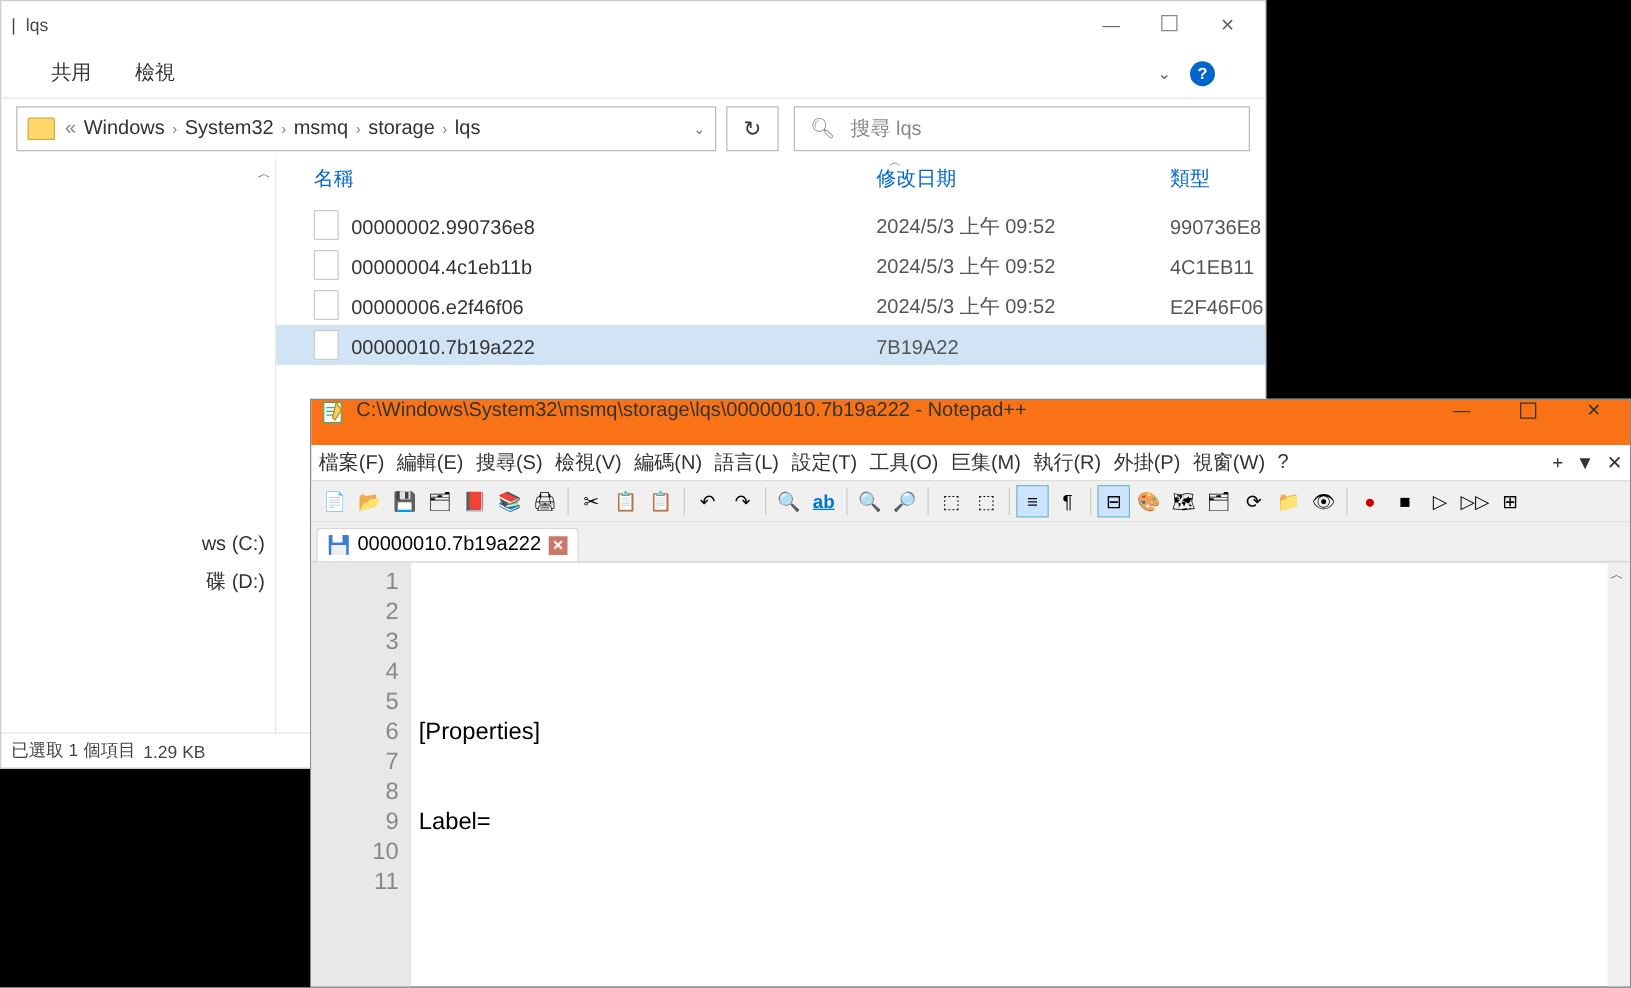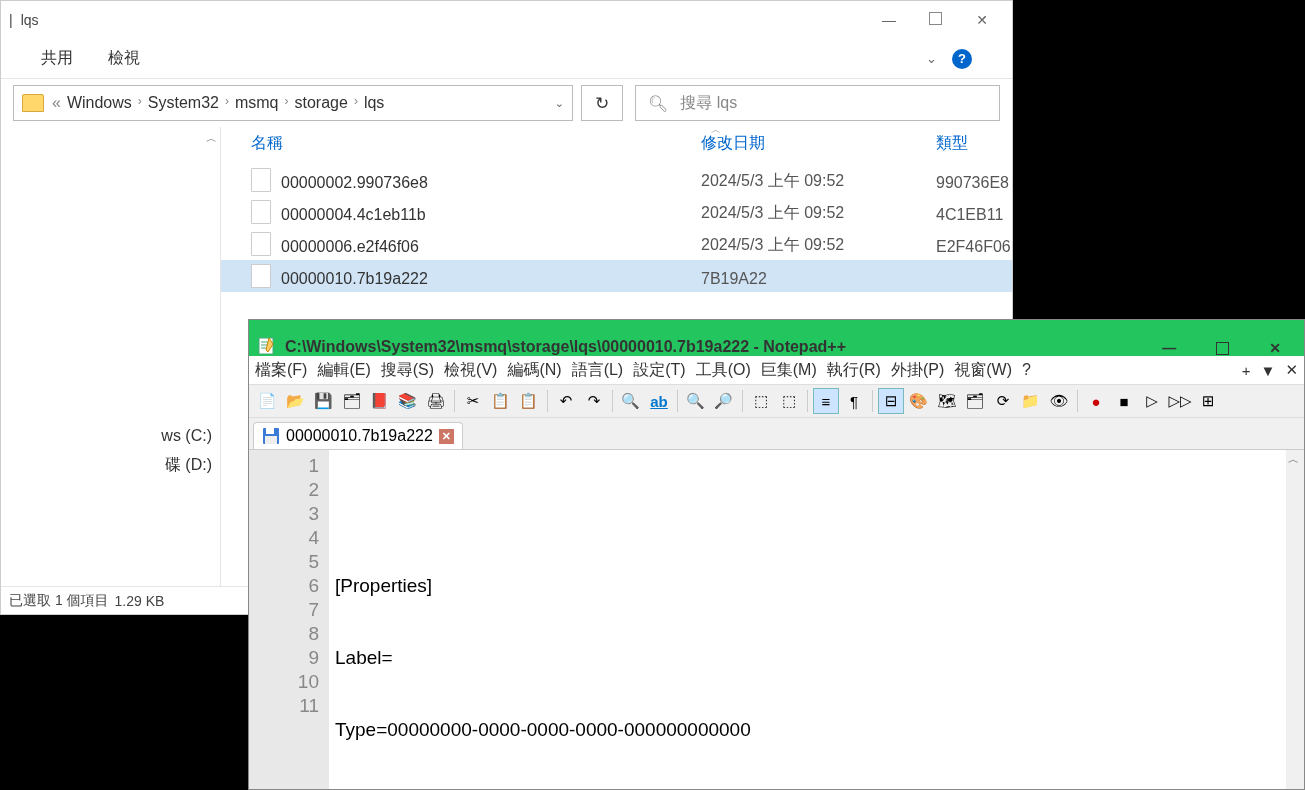--- a/index.html
+++ b/index.html
@@ -18,21 +18,21 @@
 .win-btn { width: 20px; text-align: center; cursor: default; }
 
 .ribbon { height: 40px; display: flex; align-items: center; padding: 0 40px; gap: 35px; font-size: 16px; color: #333; border-bottom: 1px solid #e5e5e5; }
 .ribbon .help { margin-left: auto; display: flex; align-items: center; gap: 15px; }
 .help-circle { width: 20px; height: 20px; border-radius: 50%; background: #0066cc; color: #fff; font-size: 13px; display: flex; align-items: center; justify-content: center; font-weight: bold;}
 .chev { font-size: 13px; color: #666; }
 
 .addressbar-row { height: 48px; display: flex; align-items: center; padding: 6px 12px; gap: 6px; }
 .addressbar { flex: 0 0 560px; height: 36px; border: 1px solid #bbb; display: flex; align-items: center; padding: 0 8px; font-size: 16px; color: #333; background:#fff; }
 .folder-icon { width: 22px; height: 18px; background: #ffd76b; border: 1px solid #d9a93e; margin-right: 8px; border-radius: 2px 2px 0 0;}
-.crumbs { display: flex; gap: 4px; }
+.crumbs { display: flex; align-items: center; gap: 4px; }
 .crumb-sep { color: #888; font-size: 12px; margin: 0 2px; }
 .crumb-dd { margin-left: auto; color: #666; font-size: 11px; }
 .refresh-btn { width: 42px; height: 36px; border: 1px solid #bbb; display: flex; align-items: center; justify-content: center; font-size: 17px; color: #333; margin-left: 2px;}
 .search-box { flex: 1; height: 36px; border: 1px solid #bbb; display: flex; align-items: center; padding: 0 12px; font-size: 16px; color: #888; margin-left: 6px;}
 .search-box .mag { margin-right: 12px; font-size: 16px; }
 
 .content { display: flex; height: calc(100% - 38px - 40px - 48px - 28px); }
 .nav-pane { width: 220px; border-right: 1px solid #e5e5e5; position: relative; }
 .nav-pane .scrollbar-up { position: absolute; right: 3px; top: 4px; font-size: 11px; color: #666; }
 .nav-items { position: absolute; left: 0; top: 295px; width: 100%; font-size: 16px; color: #333; }
@@ -52,21 +52,21 @@
 .fr-name { width: 420px; }
 .fr-date { width: 235px; color: #555; }
 .fr-type { flex: 1; color: #555; white-space: nowrap; overflow: hidden;}
 
 .statusbar { height: 28px; border-top: 1px solid #e5e5e5; display: flex; align-items: center; padding: 0 8px; font-size: 14px; color: #444; gap: 6px;}
 
 .notepad {
   position: absolute; left: 248px; top: 319px; width: 1057px; height: 471px;
   background: #fff; border: 1px solid #888;
 }
-.np-titlebar { height: 36px; display: flex; align-items: flex-end; padding: 0 8px; font-size: 16px; color: #333; background: #22c55e; font-weight: bold;}
+.np-titlebar { height: 36px; display: flex; align-items: flex-start; padding: 0 8px; font-size: 16px; color: #333; background: #f97316;}
 .np-titlebar .np-icon { width: 20px; height: 20px; margin-right: 8px; }
 .np-titlebar .win-controls { margin-left: auto; display: flex; gap: 40px; padding-right: 15px; align-items:center; }
 .np-titlebar .win-controls span { font-size: 14px; color:#333; }
 
 .np-menubar { height: 28px; display: flex; align-items: center; padding: 0 6px; gap: 10px; font-size: 16px; color: #333; }
 .np-menubar .right { margin-left: auto; display: flex; gap: 10px; align-items: center; font-size: 15px;}
 
 .np-toolbar { height: 34px; background:#f0f0f0; border-top:1px solid #ddd; border-bottom:1px solid #ddd; display:flex; align-items:center; padding:0 6px; gap:2px; overflow:hidden;}
 .np-toolbar .tool { width:26px; height:26px; display:flex; align-items:center; justify-content:center; font-size:15px;}
 .np-toolbar .sep { width:1px; height:22px; background:#ccc; margin:0 3px;}
@@ -282,21 +282,20 @@
         <div> </div>
         <div> </div>
         <div>9</div>
         <div>10</div>
         <div>11</div>
       </div>
     <div class="code">
       <div class="line"></div>
       <div class="line">[Properties]</div>
       <div class="line">Label=</div>
-      <div class="line">Type=00000000-0000-0000-0000-000000000000</div>
       
       
       
       
       
       
     </div>
     <div class="editor-scroll">
         <span class="up">︿</span>
       </div>

